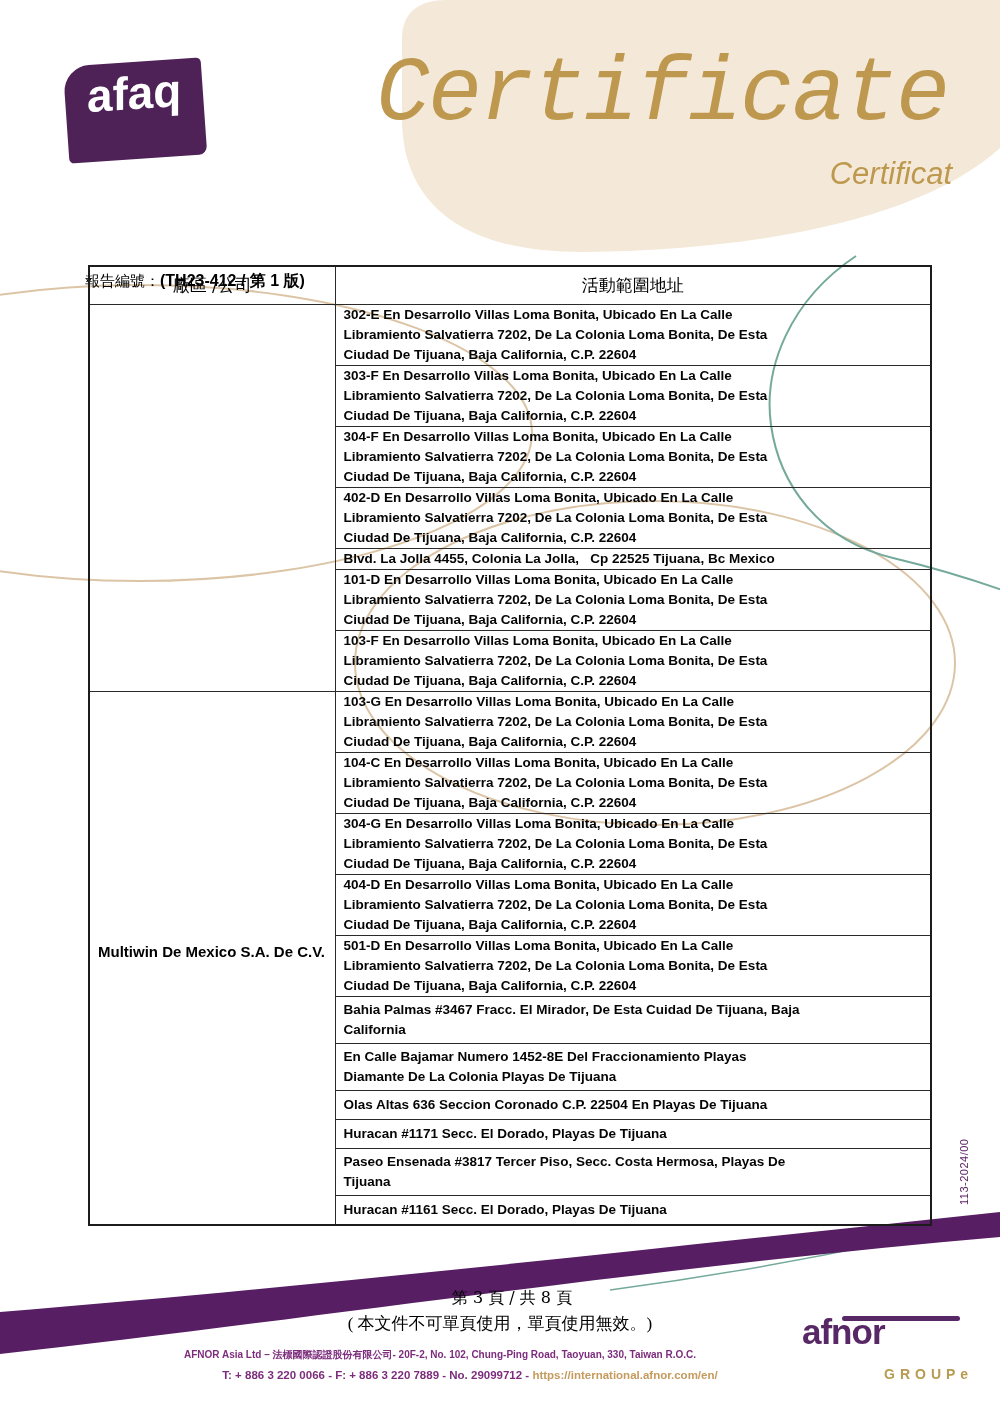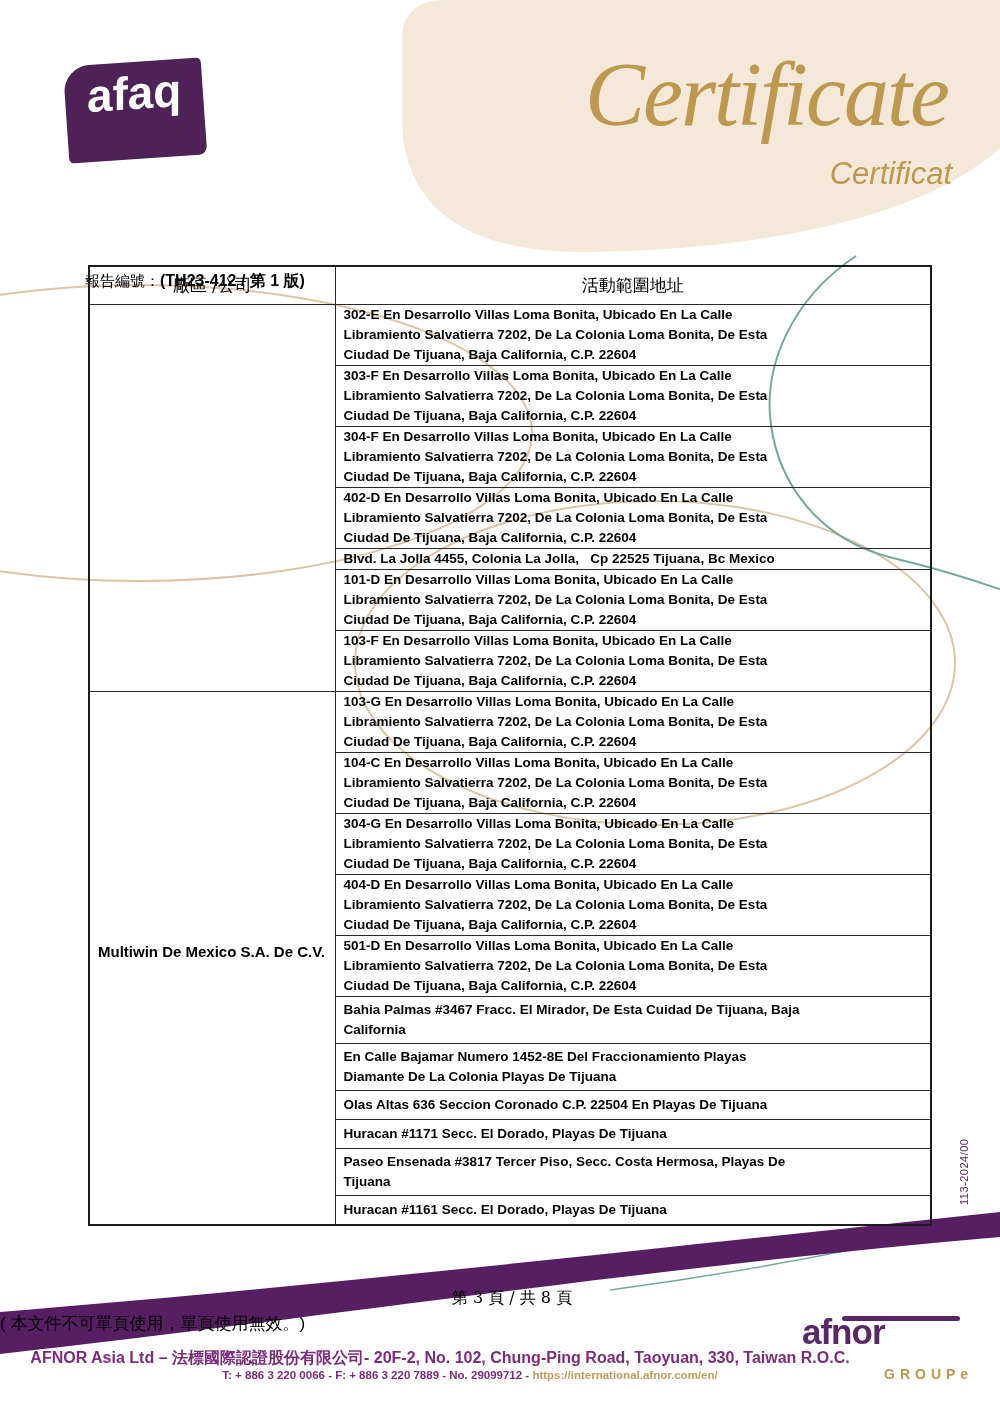--- a/index.html
+++ b/index.html
@@ -2,21 +2,21 @@
 <html><head>
 <meta charset="utf-8">
 <style>
   html,body{margin:0;padding:0;background:#fff;}
   .page{position:relative;width:1000px;height:1414px;background:#ffffff;overflow:hidden;
         font-family:"Liberation Sans",sans-serif;}
   svg.bg{position:absolute;left:0;top:0;z-index:0;pointer-events:none;}
 
   
   .cert-title{position:absolute;right:52px;top:50px;z-index:1;
-    font-family:Liberation Serif, serif;font-style:italic;font-weight:400;
+    font-family:Liberation Mono, monospace;font-style:italic;font-weight:400;
     font-size:90px;letter-spacing:-2px;color:#bd984e;line-height:1;}
   .cert-sub{position:absolute;right:48px;top:158px;z-index:1;
     font-style:italic;font-weight:400;font-size:31px;color:#bd984e;line-height:1;}
   .afaq-logo{position:absolute;left:66px;top:62px;width:138px;height:97px;z-index:1;
     background:#4e2157;border-radius:26px 5px 8px 5px;transform:rotate(-4deg);
     display:flex;justify-content:center;align-items:flex-start;}
   .afaq-logo span{color:#fff;font-weight:bold;font-size:46px;line-height:1;
     margin-top:8px;transform:skewX(-4deg);letter-spacing:0px;}
 
   .report-line{position:absolute;left:85px;top:223px;z-index:1;font-size:15px;color:#000;
@@ -41,24 +41,24 @@
   tbody tr:nth-child(16) td.addr,
   tbody tr:nth-child(18) td.addr{padding:4px 8px;}
 
   
   .doc-code{position:absolute;left:958px;top:1205px;z-index:1;color:#5d2366;font-size:11px;
     transform:rotate(-90deg);transform-origin:0 0;white-space:nowrap;letter-spacing:0.5px;}
 
   
   .page-line{position:absolute;left:0;width:1000px;top:1288px;z-index:1;text-align:center;
     font-family:"DejaVu Serif","Liberation Serif",serif;font-size:16px;color:#000;margin-left:12px;}
-  .notice-line{position:absolute;left:0;width:1000px;top:1312px;z-index:1;
-    font-family:Liberation Sans, sans-serif;font-size:17px;color:#000;}
+  .notice-line{position:absolute;left:0;width:1000px;top:1312px;z-index:1;text-align:center;
+    font-family:Liberation Serif, serif;font-size:17px;color:#000;}
   .contact1{position:absolute;left:0;width:880px;top:1348px;z-index:1;text-align:center;
-    font-weight:bold;font-size:16px;color:#7c2c7c;}
+    font-weight:bold;font-size:10px;color:#7c2c7c;}
   .contact2{position:absolute;left:0;width:940px;top:1369px;z-index:1;text-align:center;
     font-weight:bold;font-size:11.5px;color:#7c2c7c;}
   .contact2 .url{color:#c59a5d;}
 
   .afnor-logo{position:absolute;left:802px;top:1306px;width:175px;height:80px;z-index:1;}
   .afnor-word{position:absolute;left:0;top:8px;font-size:35px;font-weight:bold;color:#582766;
     letter-spacing:-1px;line-height:1;}
   .afnor-bar{position:absolute;left:40px;top:10px;width:118px;height:5px;background:#582766;
     border-radius:3px;}
   .afnor-groupe{position:absolute;left:58px;top:60px;font-size:14px;font-weight:bold;

